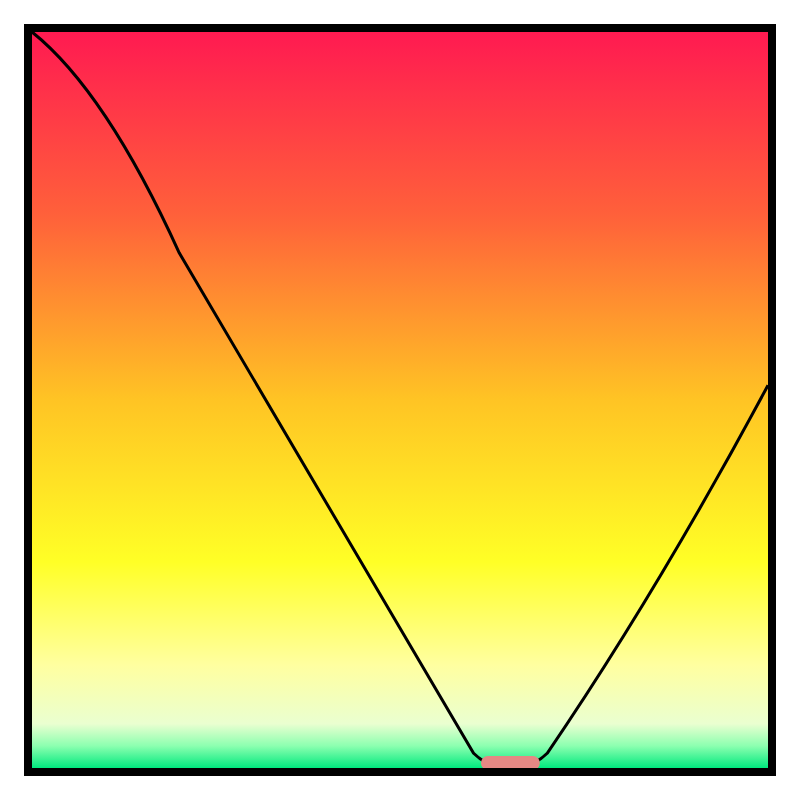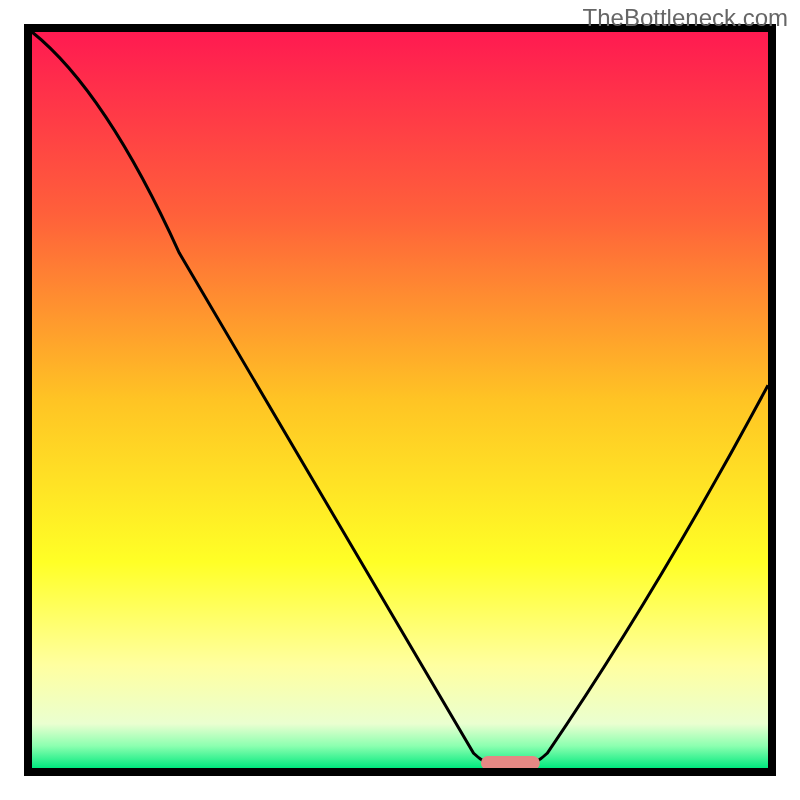--- a/index.html
+++ b/index.html
@@ -26,21 +26,20 @@
     z-index: 10;
   }
   svg {
     display: block;
   }
 </style>
 </head>
 <body>
 
 <div class="chart-container">
-  <div class="watermark">TheBottleneck.com</div>
   <svg width="800" height="800" viewBox="0 0 800 800">
     <defs>
       <linearGradient id="bgGradient" x1="0" y1="0" x2="0" y2="1">
         <stop id="g0" offset="0%" stop-color="#ff1a51"></stop>
         <stop id="g1" offset="25%" stop-color="#ff613a"></stop>
         <stop id="g2" offset="50%" stop-color="#ffc424"></stop>
         <stop id="g3" offset="72%" stop-color="#ffff26"></stop>
         <stop id="g4" offset="86%" stop-color="#ffffa0"></stop>
         <stop id="g5" offset="94%" stop-color="#eaffd0"></stop>
         <stop id="g6" offset="97%" stop-color="#8cffb0"></stop>

